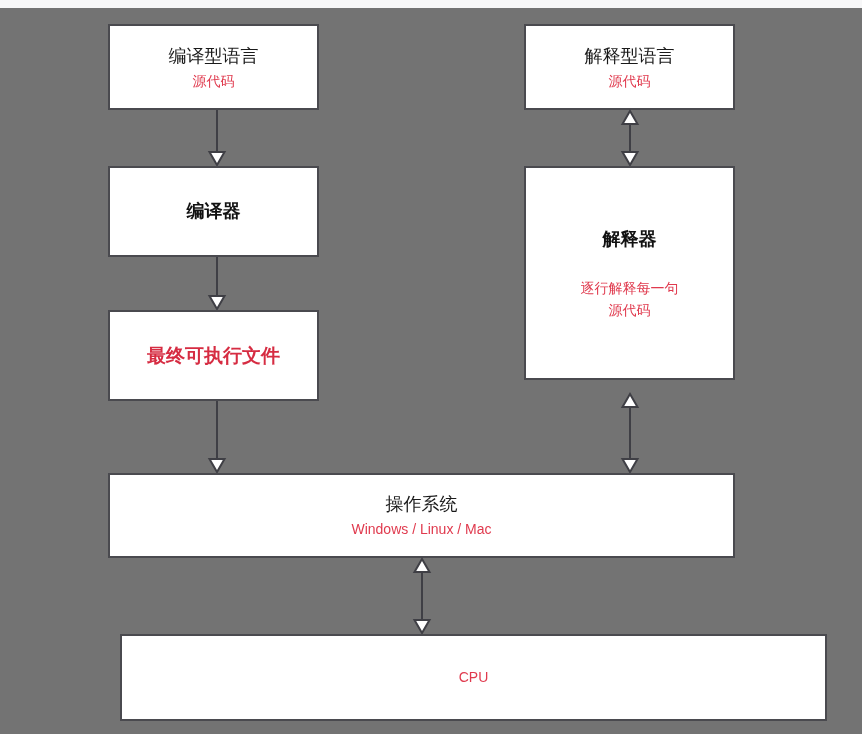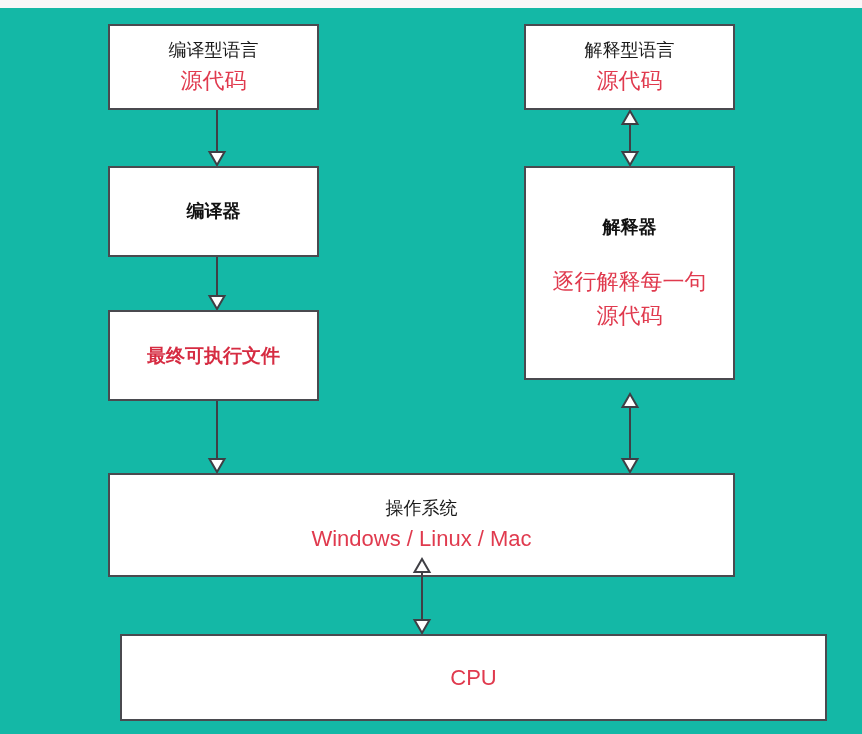--- a/index.html
+++ b/index.html
@@ -9,21 +9,21 @@
     background: #ffffff;
   }
   body {
     font-family: "Liberation Sans", "DejaVu Sans", sans-serif;
     -webkit-font-smoothing: antialiased;
   }
   #canvas {
     position: relative;
     width: 862px;
     height: 734px;
-    background: #14b8a6;
+    background: #737373;
     overflow: hidden;
   }
   #top-band {
     position: absolute;
     left: 0;
     top: 0;
     width: 862px;
     height: 8px;
     background: #f7f7f8;
   }
@@ -48,21 +48,21 @@
     font-size: 18px;
     font-weight: 400;
   }
   .t-black-bold {
     color: #111111;
     font-size: 18px;
     font-weight: 700;
   }
   .t-red {
     color: #e03a4e;
-    font-size: 22px;
+    font-size: 14px;
     font-weight: 400;
   }
   .t-red-bold {
     color: #d62c42;
     font-size: 19px;
     font-weight: 700;
   }
   .gap-sm { height: 2px; }
   .gap-lg { height: 26px; }
 
@@ -140,21 +140,21 @@
   </div>
 
   <div class="conn" style="left:618px; top:393px; width:24px; height:80px;">
     <svg width="24" height="80" viewBox="0 0 24 80">
       <line x1="12" y1="12" x2="12" y2="68" stroke="#3f3f45" stroke-width="2"></line>
       <polygon points="4.5,14 19.5,14 12,1" fill="#ffffff" stroke="#3f3f45" stroke-width="2" stroke-linejoin="miter"></polygon>
       <polygon points="4.5,66 19.5,66 12,79" fill="#ffffff" stroke="#3f3f45" stroke-width="2" stroke-linejoin="miter"></polygon>
     </svg>
   </div>
 
-  <div class="node" style="left:108px; top:473px; width:627px; height:104px;">
+  <div class="node" style="left:108px; top:473px; width:627px; height:85px;">
     <span class="line t-black">操作系统</span>
     <span class="gap-sm"></span>
     <span class="line t-red">Windows / Linux / Mac</span>
   </div>
 
   <div class="conn" style="left:410px; top:558px; width:24px; height:76px;">
     <svg width="24" height="76" viewBox="0 0 24 76">
       <line x1="12" y1="12" x2="12" y2="64" stroke="#3f3f45" stroke-width="2"></line>
       <polygon points="4.5,14 19.5,14 12,1" fill="#ffffff" stroke="#3f3f45" stroke-width="2" stroke-linejoin="miter"></polygon>
       <polygon points="4.5,62 19.5,62 12,75" fill="#ffffff" stroke="#3f3f45" stroke-width="2" stroke-linejoin="miter"></polygon>

